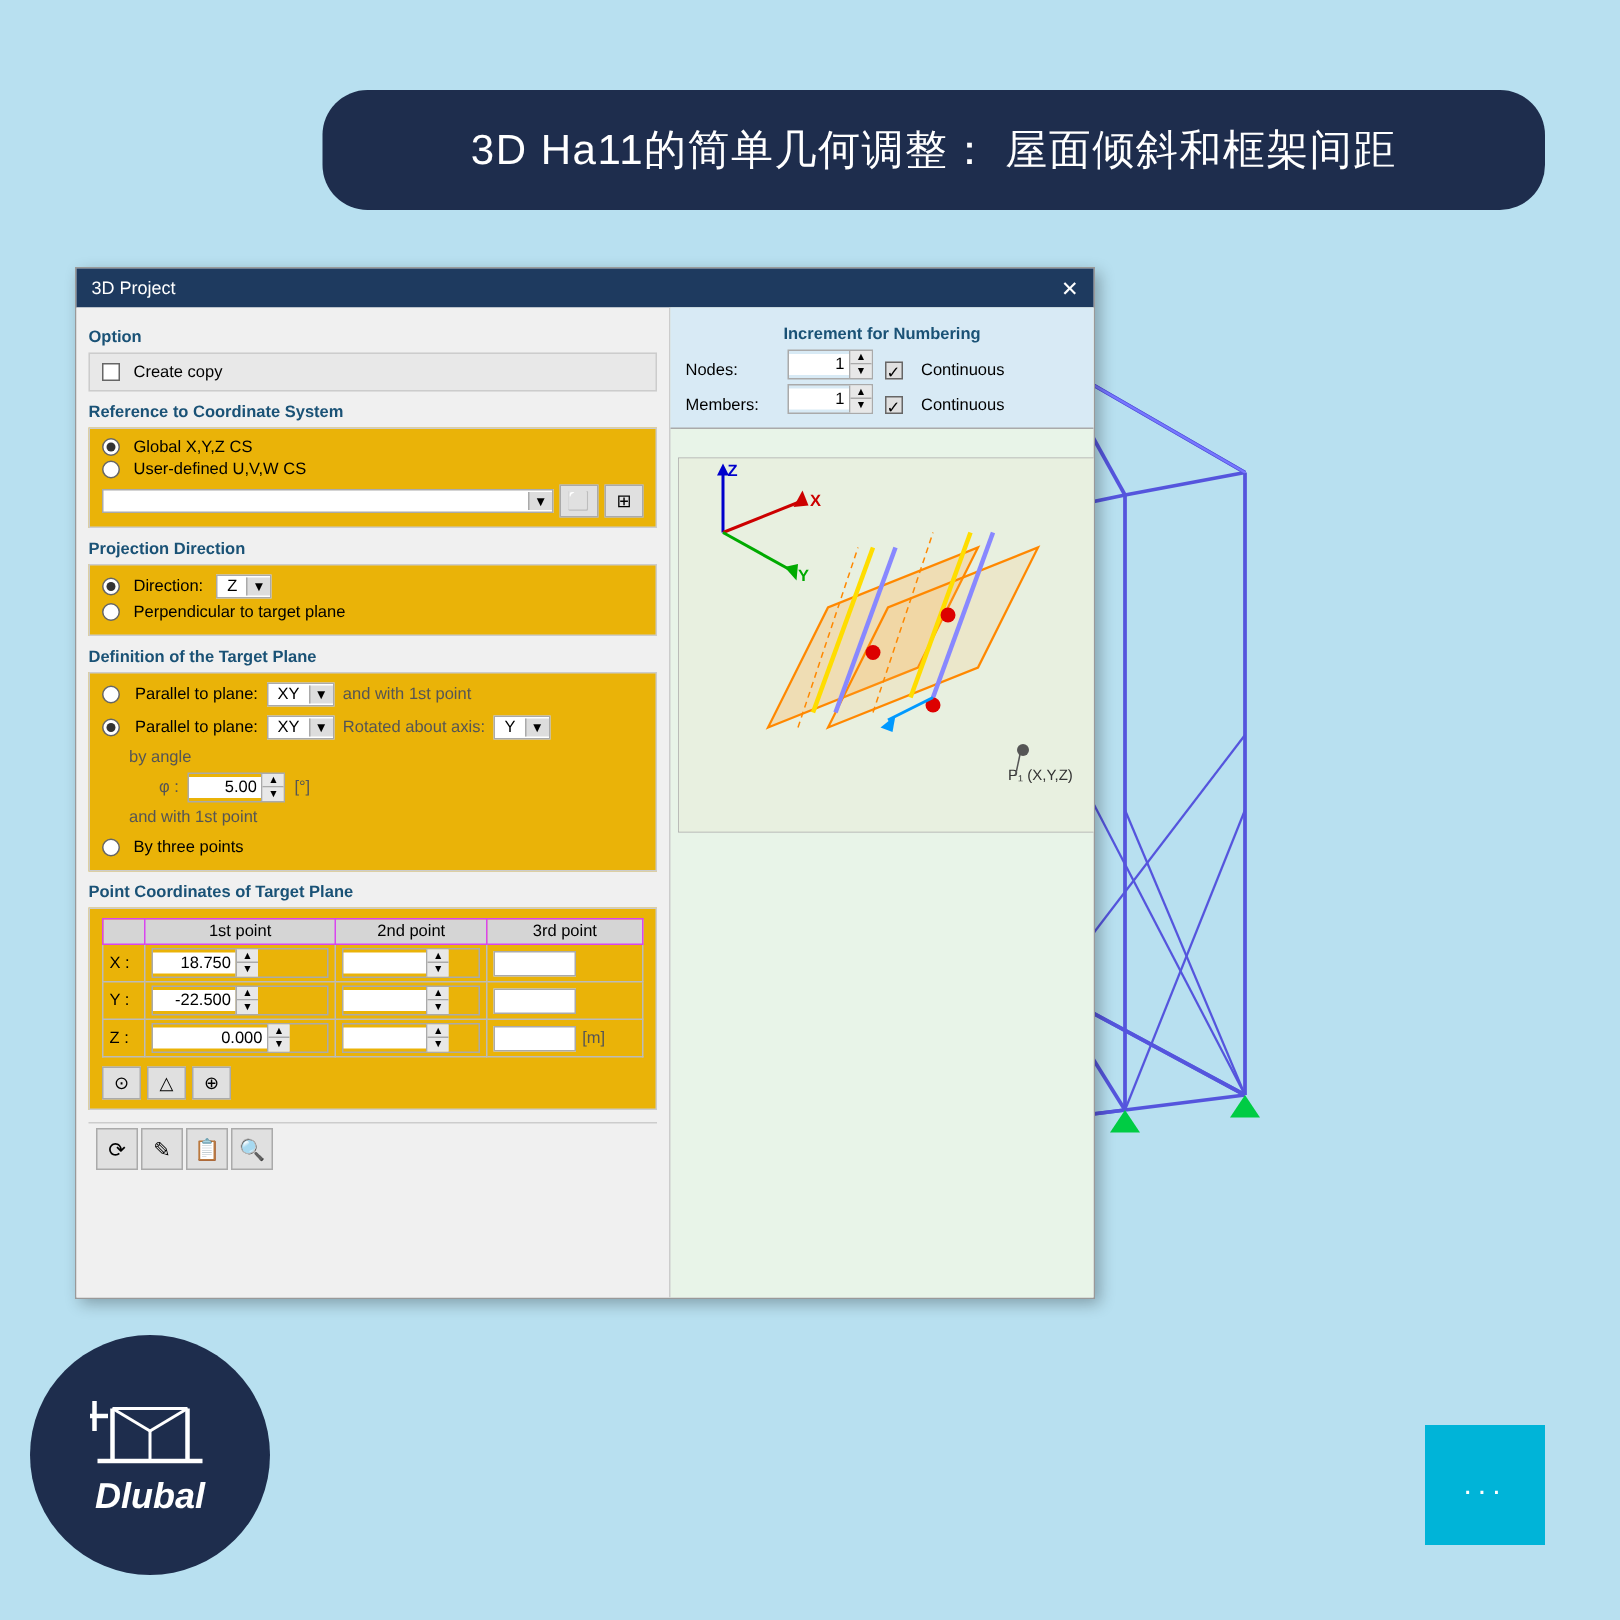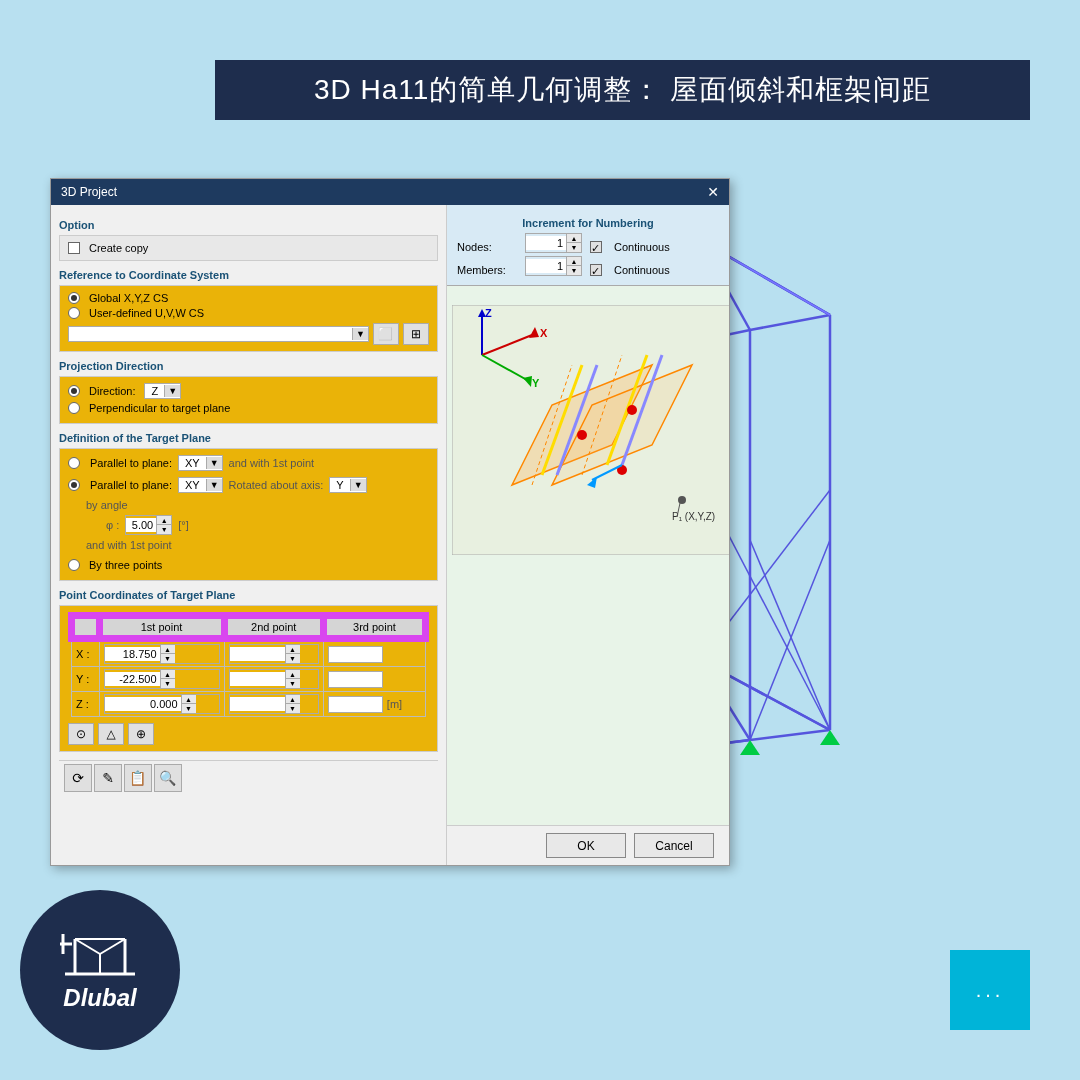--- a/index.html
+++ b/index.html
@@ -12,25 +12,26 @@
       overflow: hidden;
     }
 
     
     .header-banner {
       position: absolute;
       top: 60px;
       left: 215px;
       right: 50px;
       background: #1e2d4d;
-      height: 60px;
+      height: 80px;
       display: flex;
       align-items: center;
       justify-content: center;
       z-index: 5;
+      border-radius: 30px;
     }
     .header-banner h1 {
       color: white;
       font-size: 28px;
       font-weight: 400;
       letter-spacing: 1px;
     }
 
     
     .dialog {
@@ -158,21 +159,21 @@
     }
 
     
     .coords-table {
       width: 100%;
       border-collapse: collapse;
       font-size: 11px;
     }
     .coords-table th {
       background: #d5d5d5;
-      border: 7px solid #d946ef;
+      border: 1px solid #d946ef;
       padding: 2px 4px;
       text-align: center;
       font-weight: normal;
     }
     .coords-table td {
       border: 1px solid #bbb;
       padding: 2px 4px;
     }
 
     
@@ -574,21 +575,21 @@
             <span style="padding:1px 6px;">Y</span>
             <span class="arr">▼</span>
           </div>
         </div>
 
         <div style="margin-left: 18px;">
           <div class="small-label" style="margin-bottom:3px;">by angle</div>
           <div class="by-angle-row">
             <span class="phi-symbol small-label">φ :</span>
             <div class="spin-input-group">
-              <input type="text" value="5.00" style="width: 30px;">
+              <input type="text" value="5.00" style="width: 48px;">
               <div class="spin-arrows">
                 <button class="spin-arrow">▲</button>
                 <button class="spin-arrow">▼</button>
               </div>
             </div>
             <span class="small-label">[°]</span>
           </div>
           <div class="small-label" style="margin-top:4px;">and with  1st point</div>
         </div>
 
@@ -768,24 +769,20 @@
           <line x1="30" y1="50" x2="75" y2="75" stroke="#00aa00" stroke-width="2"></line>
           <polygon points="79,82 71,73 80,71" fill="#00aa00"></polygon>
           <text x="80" y="82" font-size="11" fill="#00aa00" font-weight="bold">Y</text>
 
           <circle cx="230" cy="195" r="4" fill="#555"></circle>
           <text x="220" y="215" font-size="10" fill="#333">P₁ (X,Y,Z)</text>
           <line x1="228" y1="198" x2="225" y2="212" stroke="#555" stroke-width="1"></line>
         </svg>
       </div>
 
-      <div class="bottom-buttons">
-        <button class="dialog-btn">OK</button>
-        <button class="dialog-btn">Cancel</button>
-      </div>
     </div>
   </div>
 </div>
 
 <div class="dlubal-logo">
   <svg class="dlubal-logo-icon" viewBox="0 0 80 50" xmlns="http://www.w3.org/2000/svg">
 
     <line x1="5" y1="45" x2="75" y2="45" stroke="white" stroke-width="3"></line>
     <line x1="15" y1="45" x2="15" y2="10" stroke="white" stroke-width="3"></line>
     <line x1="65" y1="45" x2="65" y2="10" stroke="white" stroke-width="3"></line>

